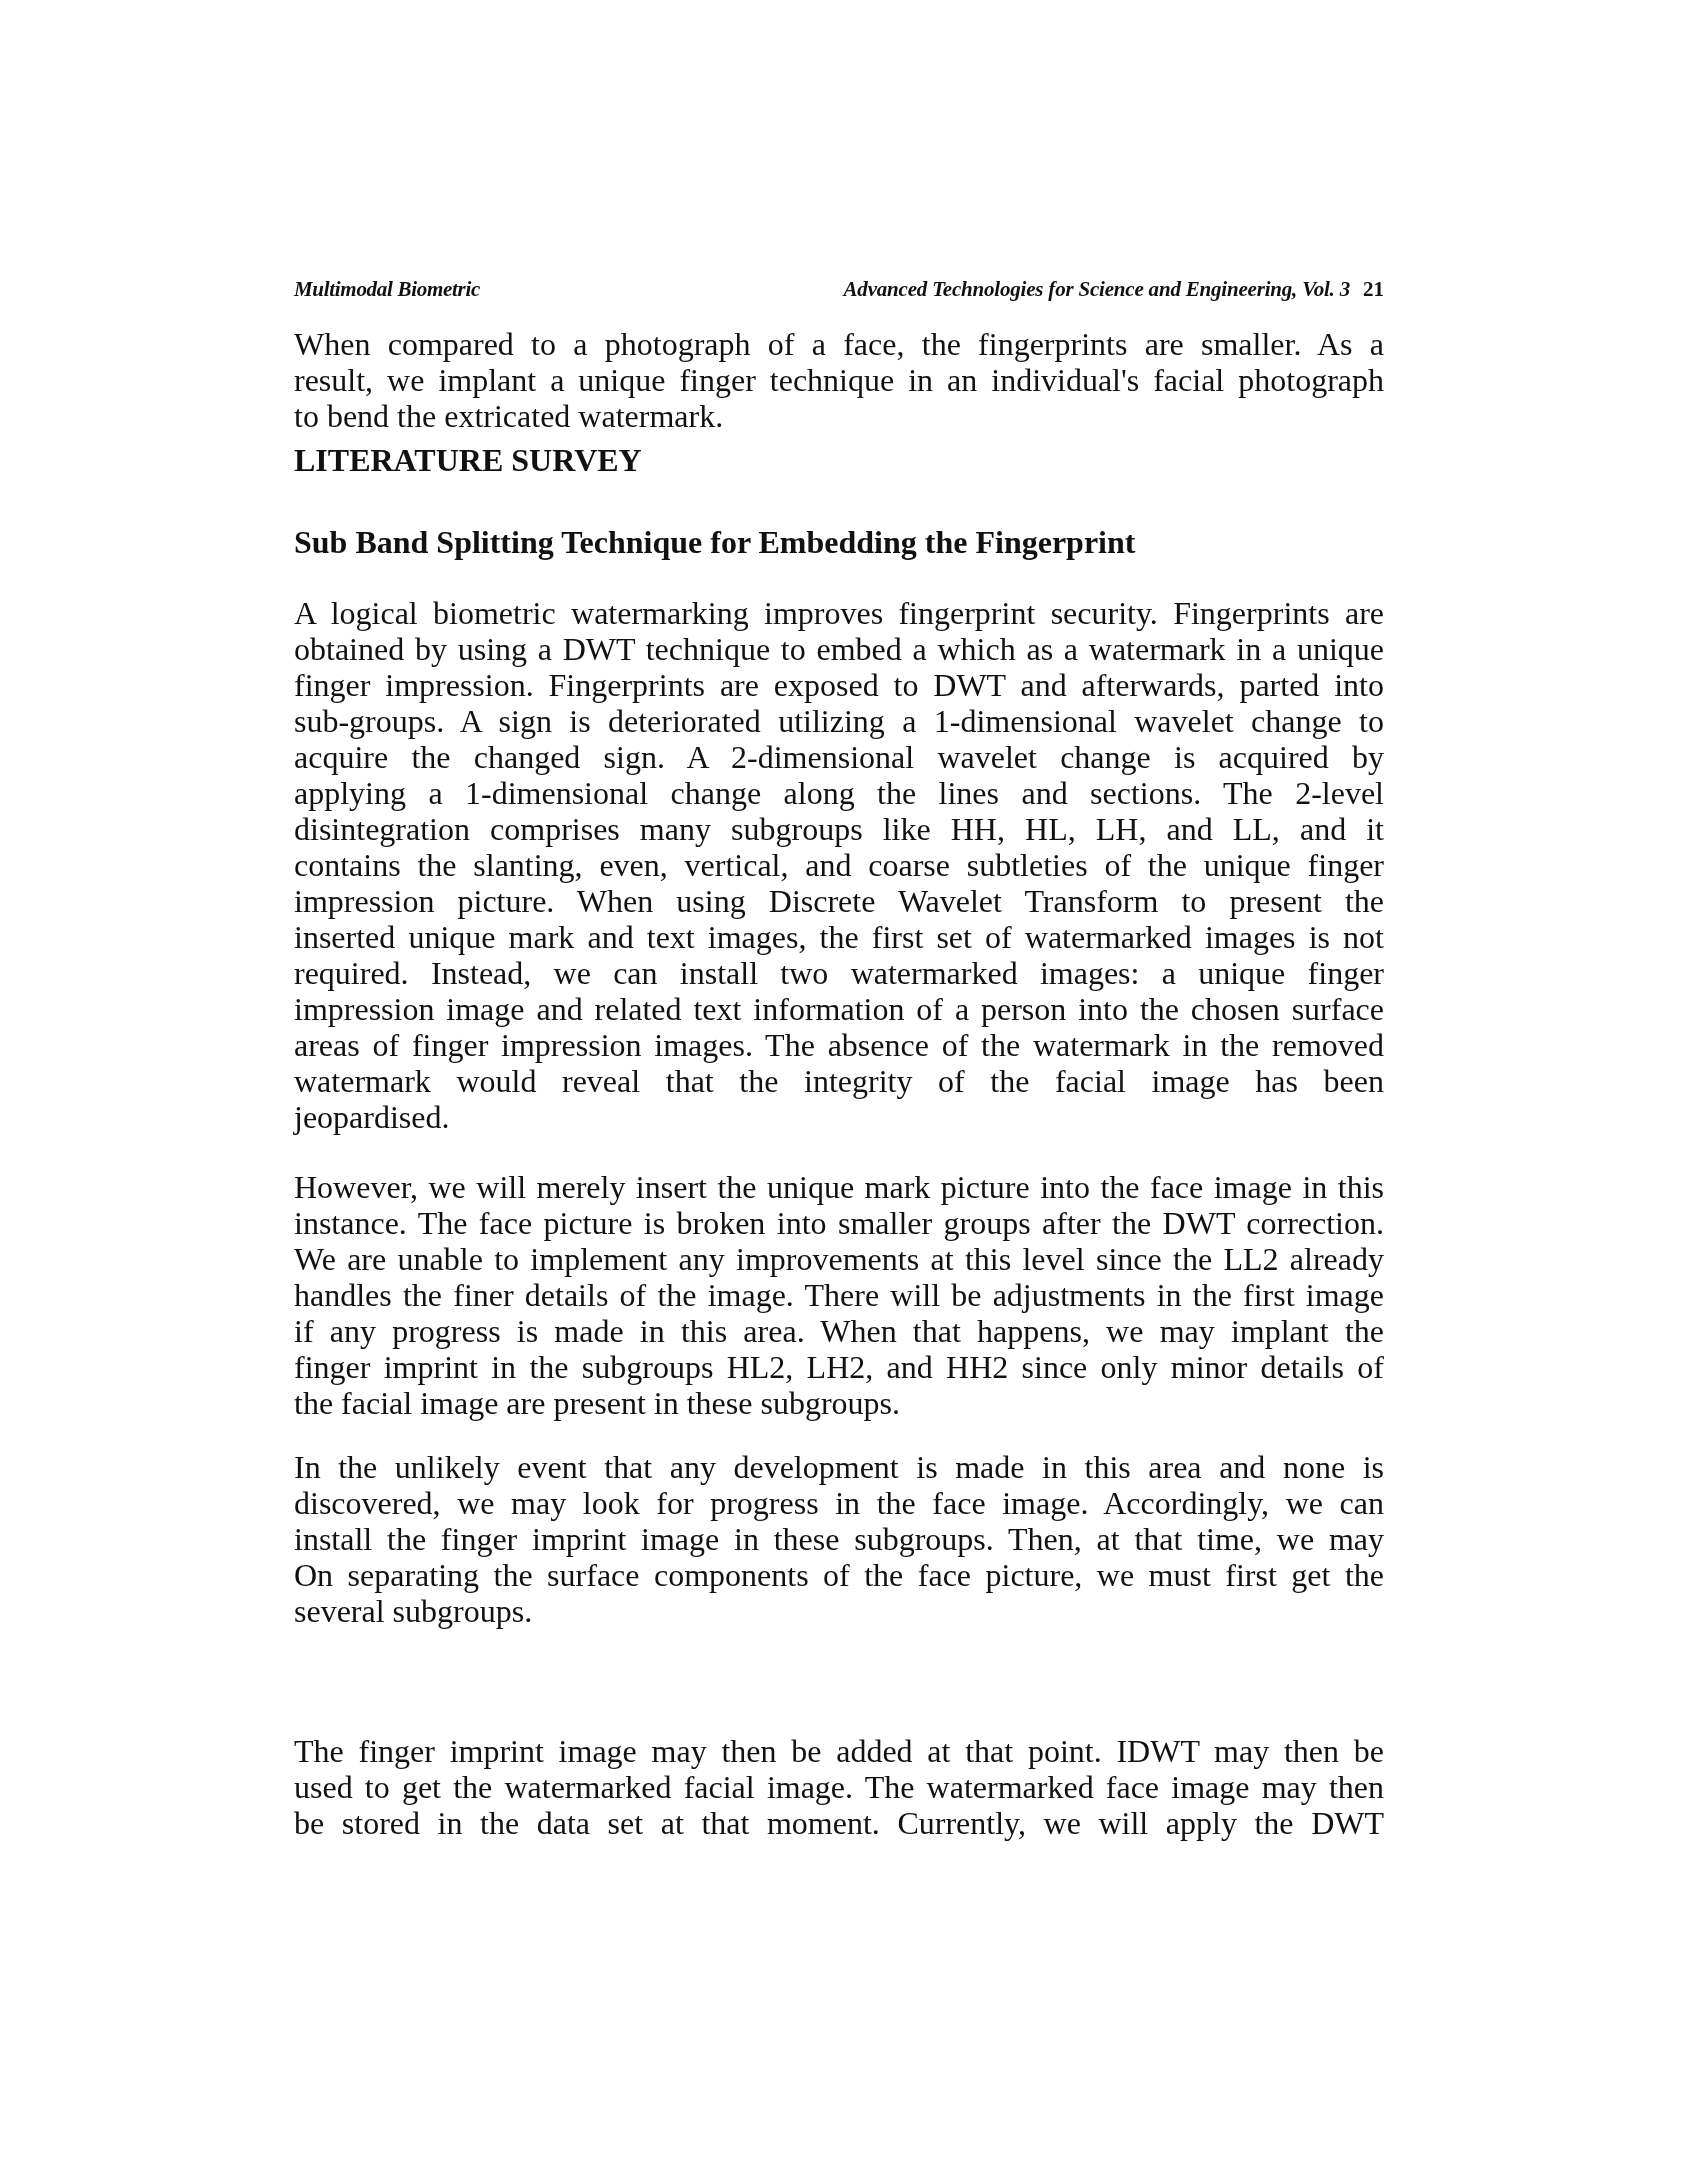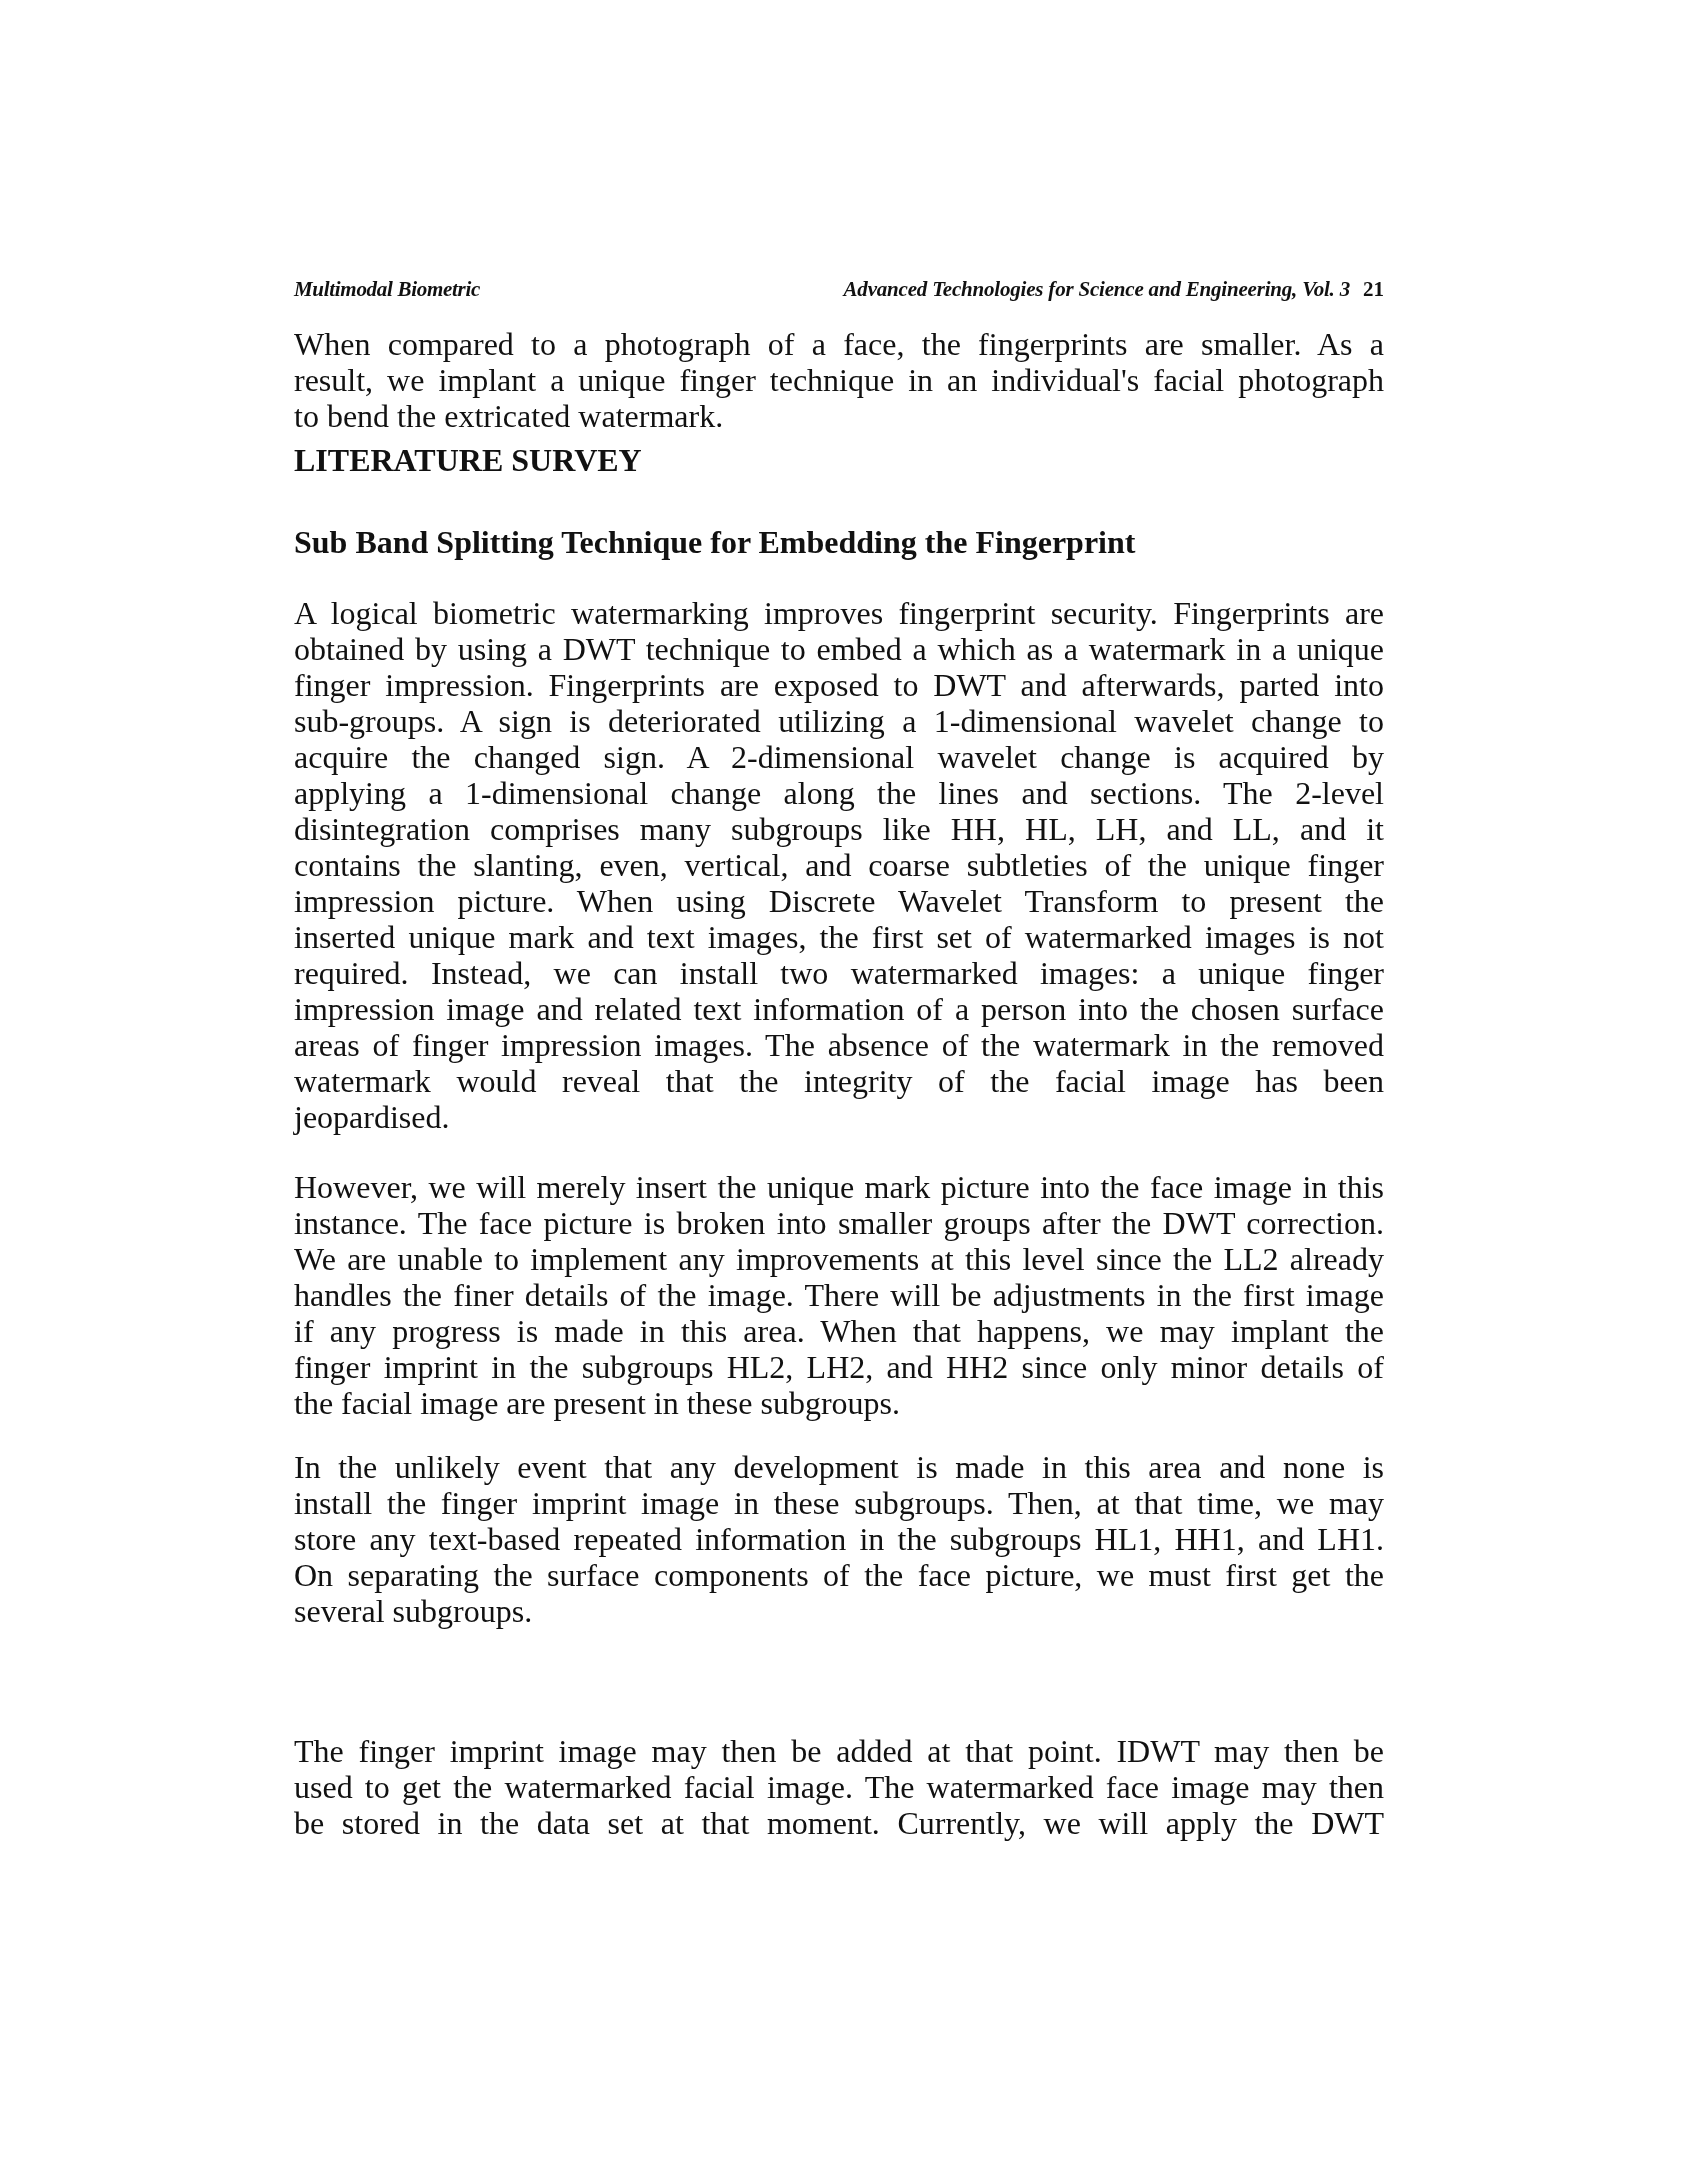--- a/index.html
+++ b/index.html
@@ -113,22 +113,22 @@
   <span class="line" style="white-space: normal;">instance. The face picture is broken into smaller groups after the DWT correction.</span>
   <span class="line" style="white-space: normal;">We are unable to implement any improvements at this level since the LL2 already</span>
   <span class="line" style="white-space: normal;">handles the finer details of the image. There will be adjustments in the first image</span>
   <span class="line" style="white-space: normal;">if any progress is made in this area. When that happens, we may implant the</span>
   <span class="line" style="white-space: normal;">finger imprint in the subgroups HL2, LH2, and HH2 since only minor details of</span>
   <span class="line last" style="white-space: normal;">the facial image are present in these subgroups.</span>
 </div>
 
 <div class="block" style="top:1449px;">
   <span class="line" style="white-space: normal;">In the unlikely event that any development is made in this area and none is</span>
+  <span class="line" style="white-space: normal;">discovered, we may look for progress in the face image. Accordingly, we can</span>
   <span class="line" style="white-space: normal;">install the finger imprint image in these subgroups. Then, at that time, we may</span>
-  <span class="line" style="white-space: normal;">store any text-based repeated information in the subgroups HL1, HH1, and LH1.</span>
   <span class="line" style="white-space: normal;">On separating the surface components of the face picture, we must first get the</span>
   <span class="line last" style="white-space: normal;">several subgroups.</span>
 </div>
 
 <div class="block" style="top:1733px;">
   <span class="line" style="white-space: normal;">The finger imprint image may then be added at that point. IDWT may then be</span>
   <span class="line" style="white-space: normal;">used to get the watermarked facial image. The watermarked face image may then</span>
   <span class="line" style="white-space: normal;">be stored in the data set at that moment. Currently, we will apply the DWT</span>
 </div>
 

